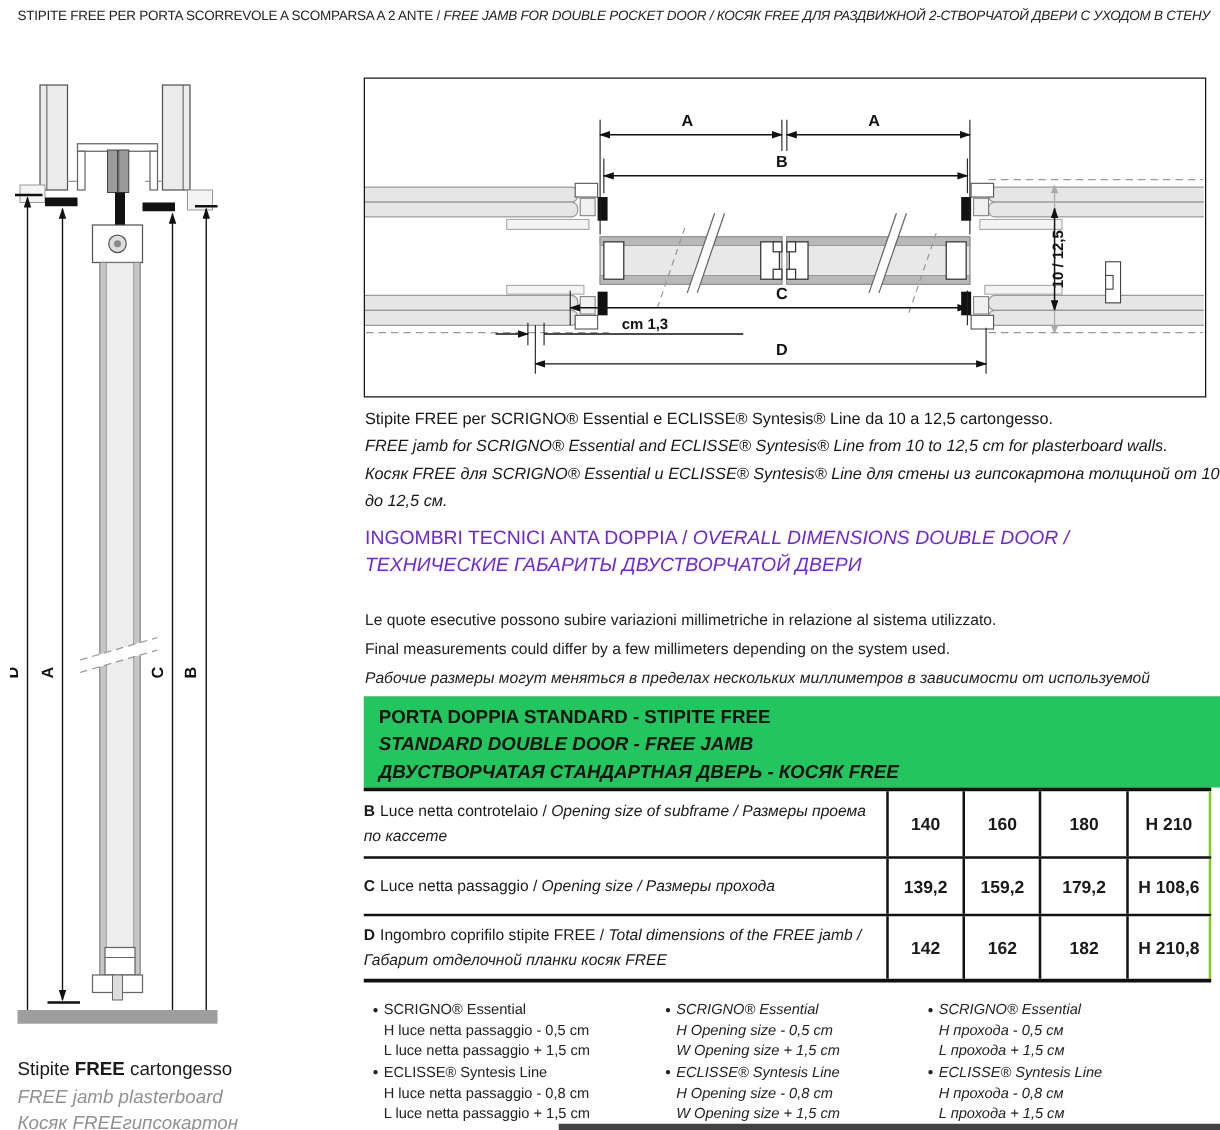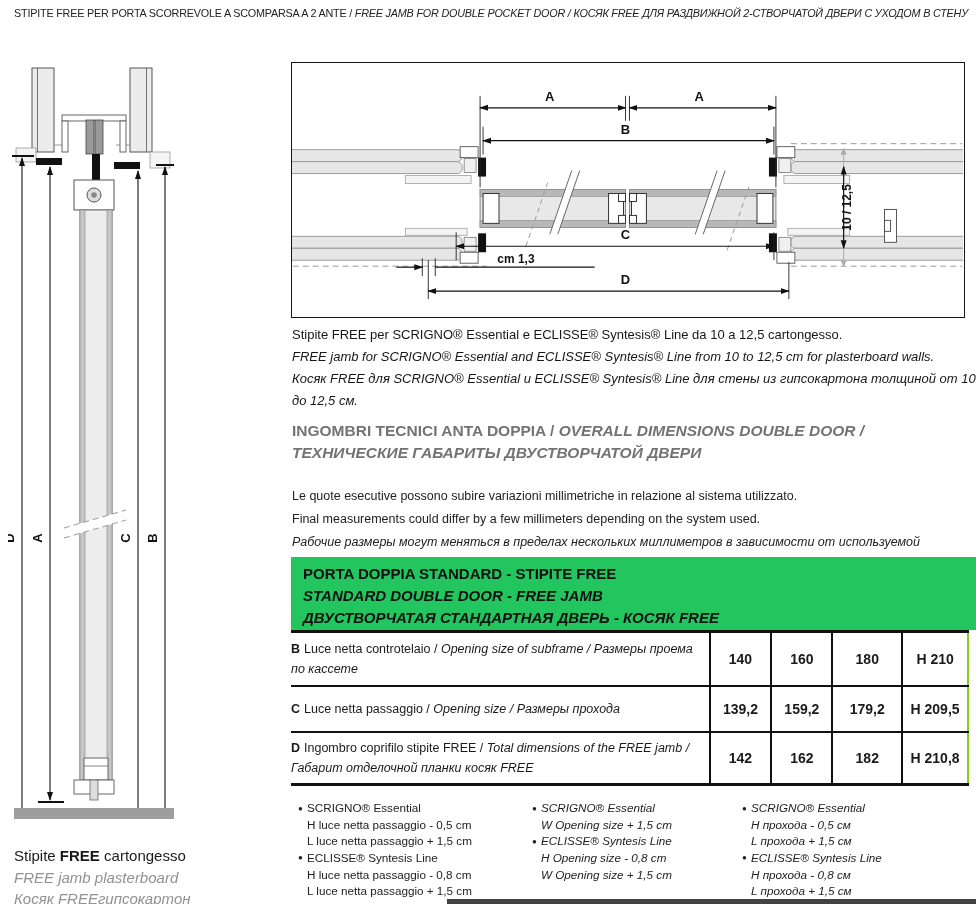--- a/index.html
+++ b/index.html
@@ -9,21 +9,21 @@
   .it{font-style:italic}
   .b{font-weight:bold}
   .gray{color:#919191}
   
   .pagetitle{left:14px;top:7px;font-size:10.8px;letter-spacing:-0.2px;white-space:nowrap;color:#222}
   
   .planbox{left:291px;top:62px;width:674px;height:256px;border:1.5px solid #161616;box-sizing:border-box;background:#fff}
   
   .cap{left:292px;top:324px;font-size:13px;line-height:22px;color:#161616}
   
-  .heading{left:292px;top:420px;width:672px;font-size:15.5px;font-weight:bold;line-height:21.5px;color:#737373}
+  .heading{left:292px;top:420px;width:672px;font-size:15.5px;font-weight:normal;line-height:21.5px;color:#6d28d9}
   
   .notes{left:292px;top:485px;font-size:12.5px;line-height:23.2px;color:#222}
   
   .thead{left:291px;top:557px;width:812px;height:73px;background:#22c55e;box-sizing:border-box;padding:6px 0 0 12px;
          font-size:15px;font-weight:bold;line-height:22px;color:#111}
   .theadline{left:291px;top:630px;width:678px;height:3px;background:#111}
   
   .trow{position:absolute;left:291px;width:678px;display:flex}
   .td{width:425px;display:flex;align-items:center;font-size:12.5px;line-height:20px;box-sizing:border-box;}
   .td .letter{font-weight:bold;margin-right:4px}
@@ -287,21 +287,21 @@
     <div class="tv w4 last">H 210</div>
   </div>
   <div class="tsep" style="top:685px"></div>
   <div class="trow" style="top:687px;height:44px">
     <div class="td">
       <div><span class="letter">C</span><span>Luce netta passaggio / </span><span class="it">Opening size / </span><span class="it">Размеры прохода</span></div>
     </div>
     <div class="tv w1">139,2</div>
     <div class="tv w2">159,2</div>
     <div class="tv w3">179,2</div>
-    <div class="tv w4 last">H 209,5</div>
+    <div class="tv w4 last">H 108,6</div>
   </div>
   <div class="tsep" style="top:731px"></div>
   <div class="trow" style="top:733px;height:50px">
     <div class="td">
       <div><span class="letter">D</span><span>Ingombro coprifilo stipite FREE / </span><span class="it">Total dimensions of the FREE jamb / </span><span class="it">Габарит отделочной планки косяк FREE</span></div>
     </div>
     <div class="tv w1">142</div>
     <div class="tv w2">162</div>
     <div class="tv w3">182</div>
     <div class="tv w4 last">H 210,8</div>
@@ -311,20 +311,21 @@
   <div class="fn" style="left:298px">
     <div><span class="blt">●</span><span class="ti">SCRIGNO® Essential</span></div>
     <div class="sub">H luce netta passaggio - 0,5 cm</div>
     <div class="sub">L luce netta passaggio + 1,5 cm</div>
     <div><span class="blt">●</span><span class="ti">ECLISSE® Syntesis Line</span></div>
     <div class="sub">H luce netta passaggio - 0,8 cm</div>
     <div class="sub">L luce netta passaggio + 1,5 cm</div>
   </div>
   <div class="fn it" style="left:532px">
     <div><span class="blt">●</span><span class="ti">SCRIGNO® Essential</span></div>
+    <div class="sub">H Opening size - 0,5 cm</div>
     <div class="sub">W Opening size + 1,5 cm</div>
     <div><span class="blt">●</span><span class="ti">ECLISSE® Syntesis Line</span></div>
     <div class="sub">H Opening size - 0,8 cm</div>
     <div class="sub">W Opening size + 1,5 cm</div>
   </div>
   <div class="fn it" style="left:742px">
     <div><span class="blt">●</span><span class="ti">SCRIGNO® Essential</span></div>
     <div class="sub">H прохода - 0,5 см</div>
     <div class="sub">L прохода + 1,5 см</div>
     <div><span class="blt">●</span><span class="ti">ECLISSE® Syntesis Line</span></div>

